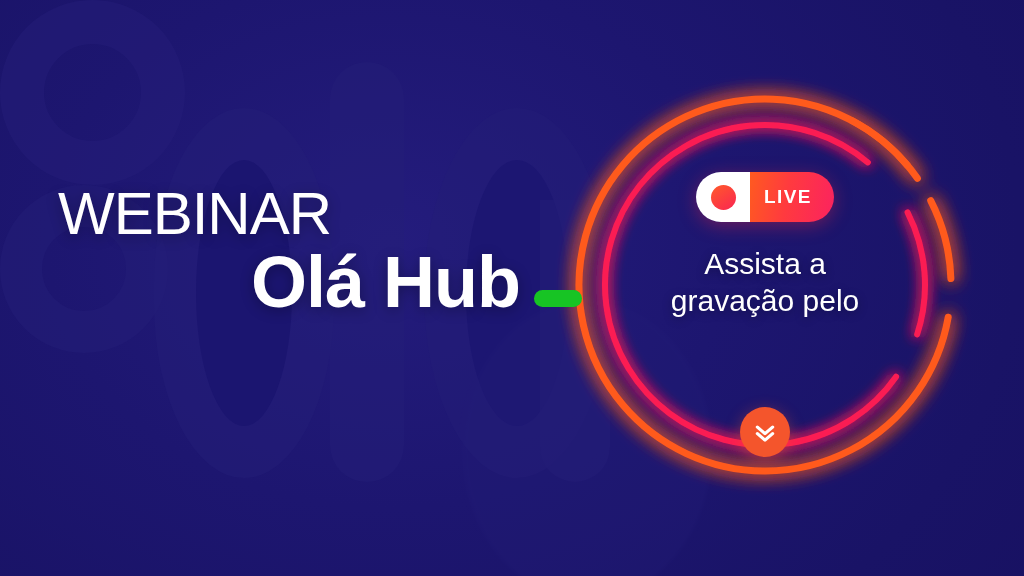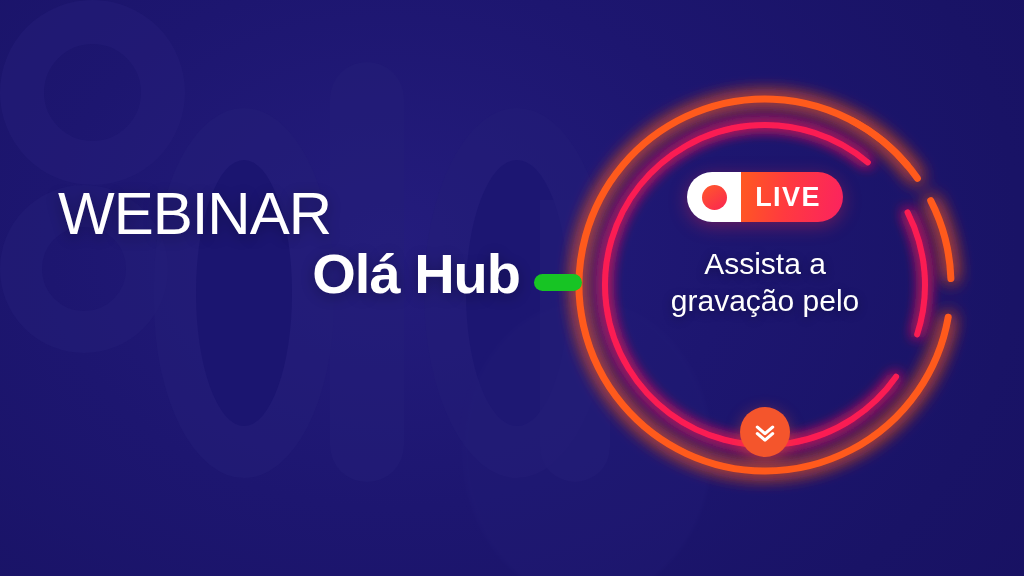--- a/index.html
+++ b/index.html
@@ -106,21 +106,21 @@
   }
   .headline .line2wrap {
     display:flex;
     align-items:flex-end;
     justify-content:flex-end;
     gap:14px;
     margin-top:4px;
     padding-right:36px;
   }
   .headline .line2 {
-    font-size:56px;
+    font-size:72px;
     line-height:1;
     font-weight:700;
     letter-spacing:-1px;
     color:#ffffff;
     text-shadow:0 3px 14px rgba(0,0,0,.30);
     white-space:nowrap;
   }
   .cursor-dash {
     width:48px; height:17px;
     border-radius:9px;
@@ -164,21 +164,21 @@
   .live-badge .dot {
     width:25px; height:25px; border-radius:50%;
     background:linear-gradient(145deg,#ff5a2a 0%, #fa2552 100%);
   }
   .live-badge .live-text {
     height:66px;
     padding:0 22px 0 14px;
     display:flex; align-items:center;
     background:linear-gradient(100deg,#ff5b1f 0%, #ff3a3f 45%, #fb2260 100%);
     color:#ffffff;
-    font-size:27px;
+    font-size:19px;
     font-weight:700;
     letter-spacing:1.4px;
   }
 
   .watch-text {
     margin-top:24px;
     text-align:center;
     color:#ffffff;
     font-size:30px;
     font-weight:400;

